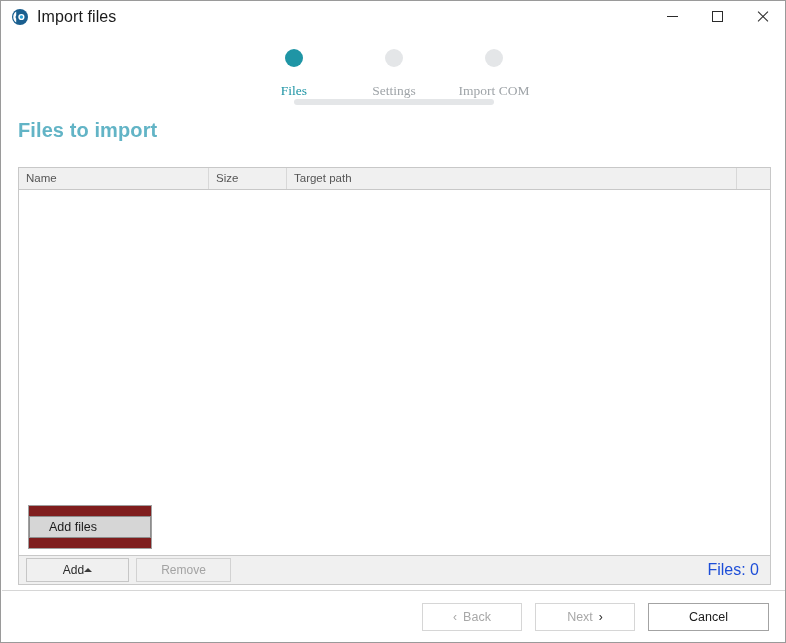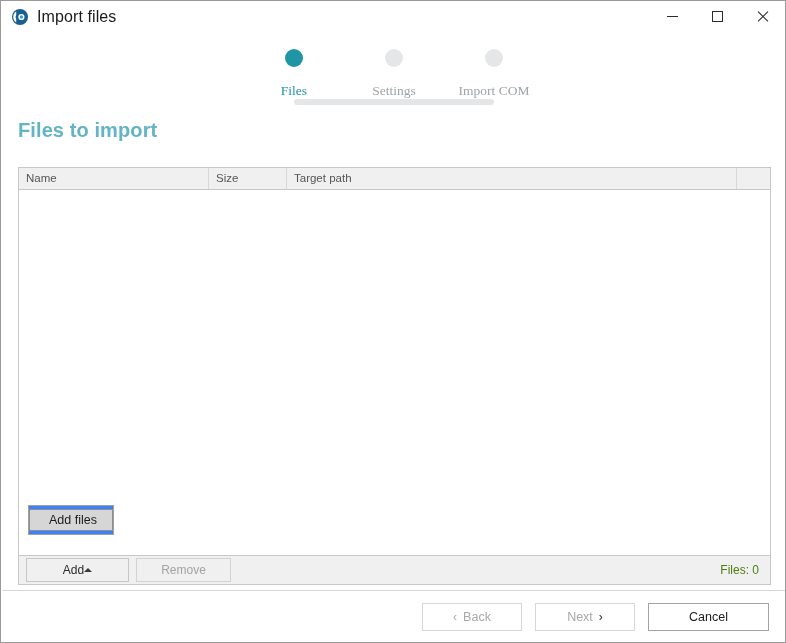--- a/index.html
+++ b/index.html
@@ -207,35 +207,35 @@
   .caret-up {
     width: 0; height: 0;
     border-left: 4px solid transparent;
     border-right: 4px solid transparent;
     border-bottom: 4px solid #3a3a3a;
     display: inline-block;
   }
   .files-count {
     margin-left: auto;
     margin-right: 11px;
-    font-size: 12px;
-    color: #4d7c0f;
+    font-size: 16px;
+    color: #1d4ed8;
     white-space: nowrap;
   }
 
   
   .dropdown {
     position: absolute;
     left: 27px;
     top: 504px;
-    width: 86px;
-    background: #3b82f6;
+    width: 124px;
+    background: #7f1d1d;
     border: 1px solid #a0a0a0;
     z-index: 40;
-    padding: 3px 0;
+    padding: 10px 0;
   }
   .menu-item {
     height: 22px;
     line-height: 22px;
     padding-left: 20px;
     font-size: 12.5px;
     color: #1b1b1b;
     white-space: nowrap;
     cursor: default;
     background: #ffffff;

